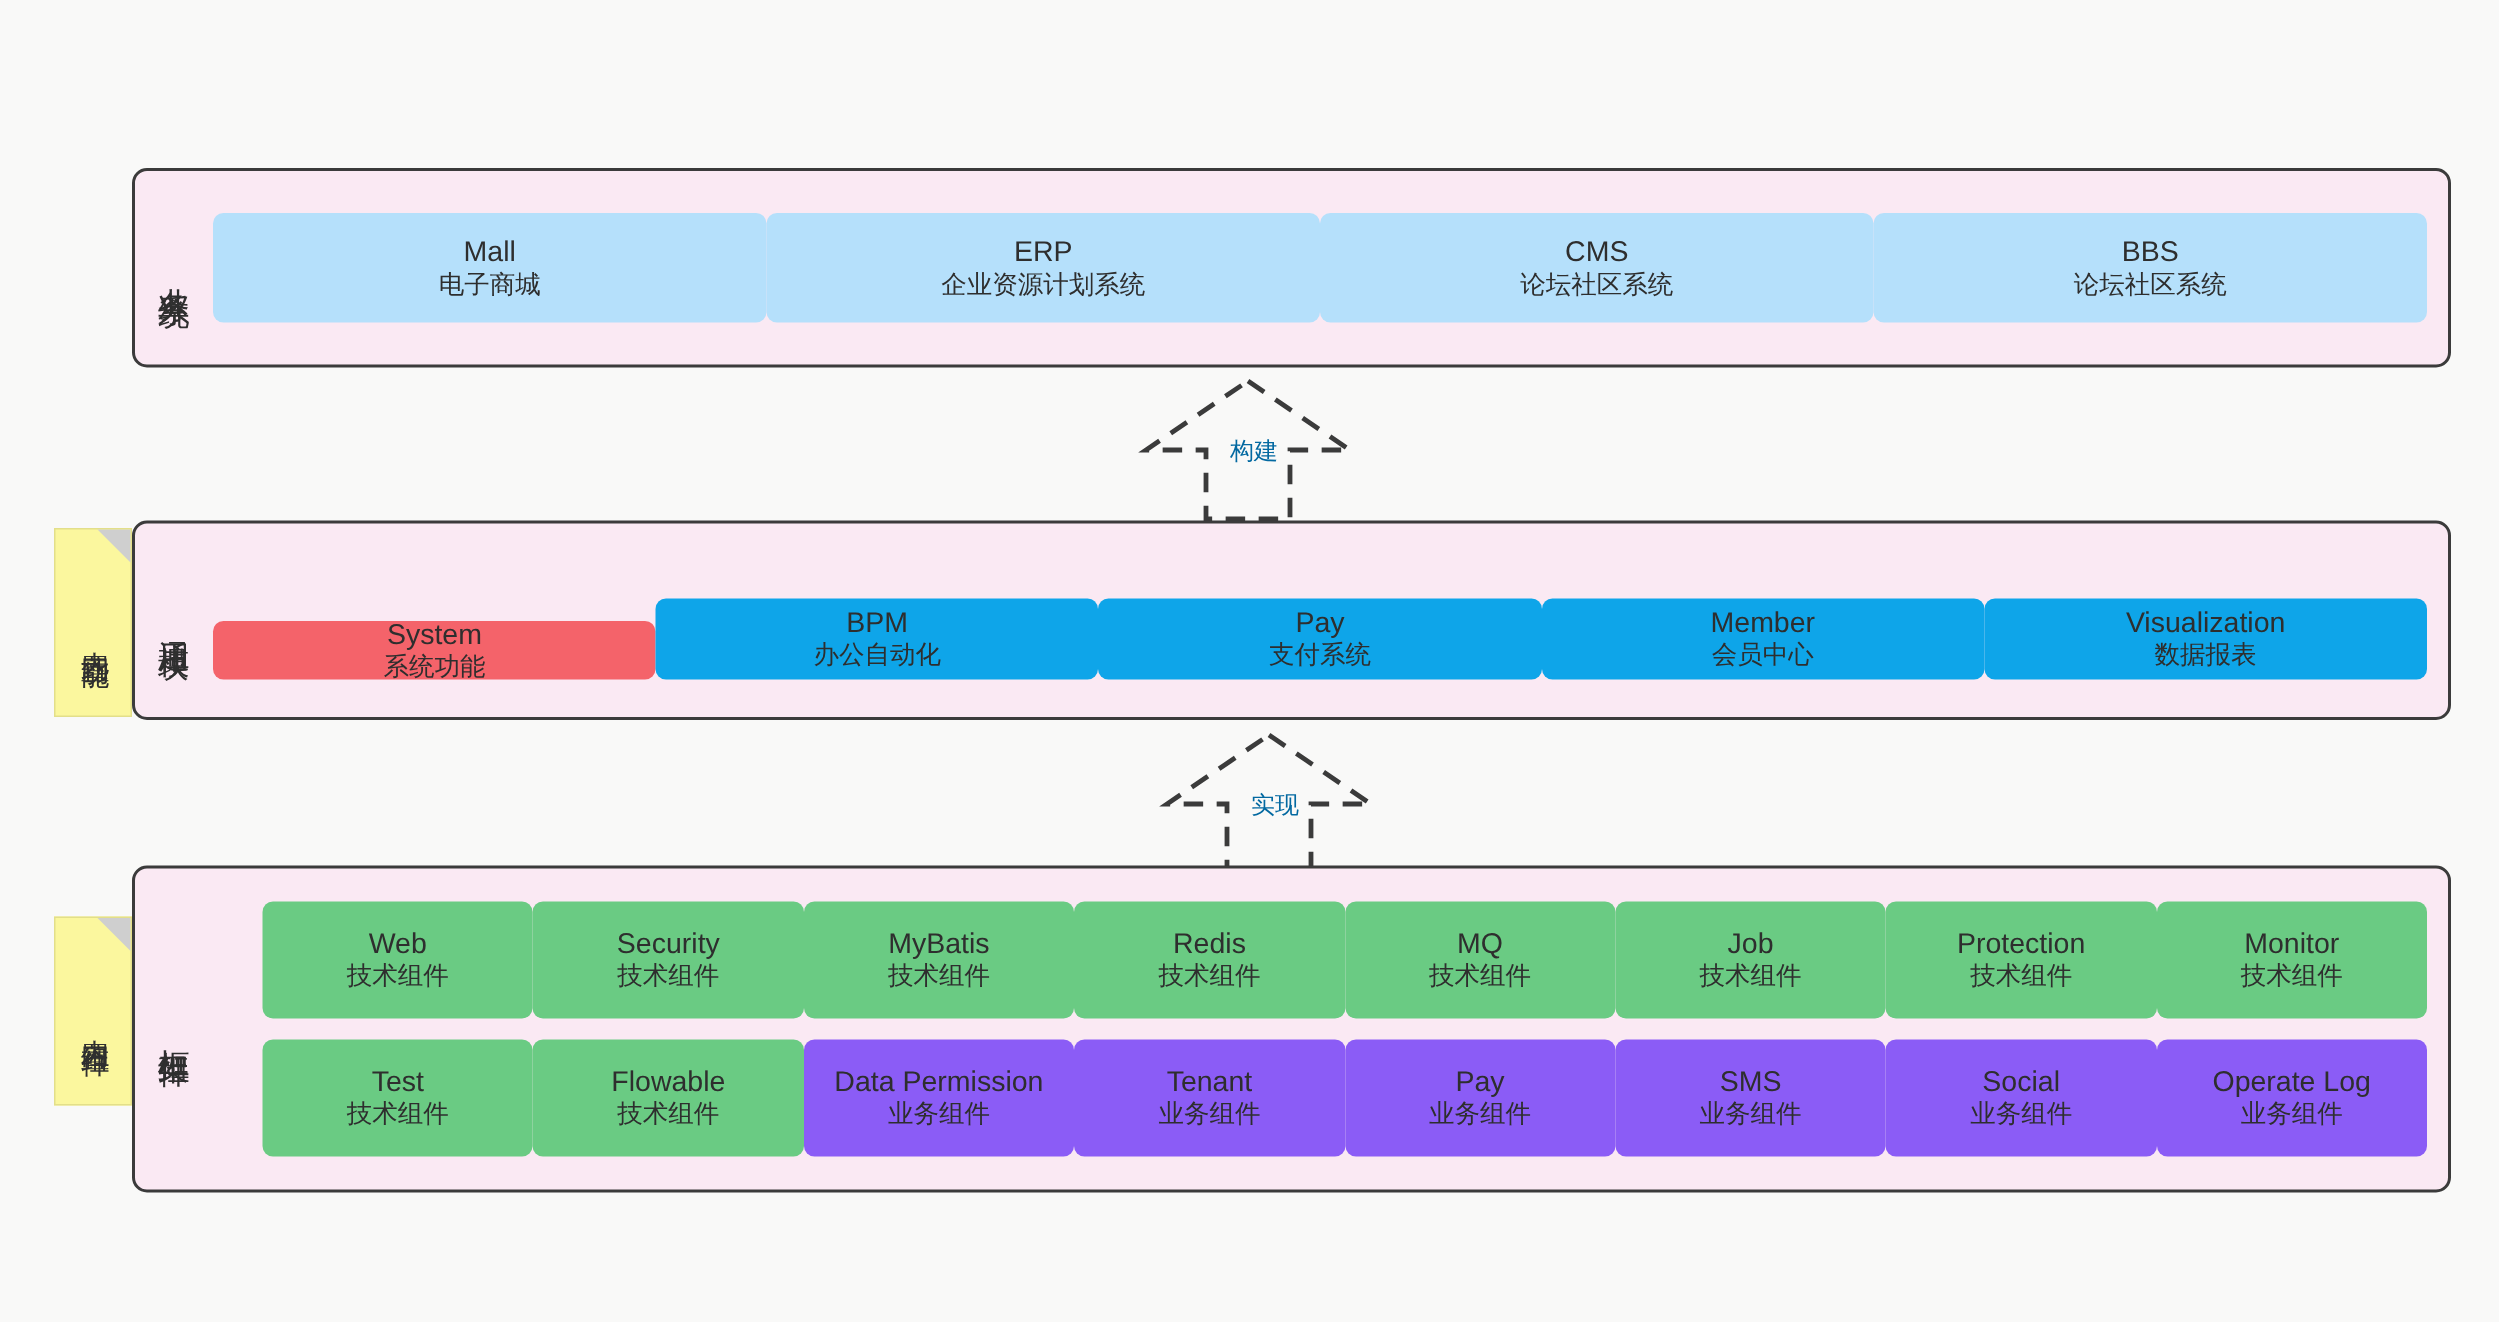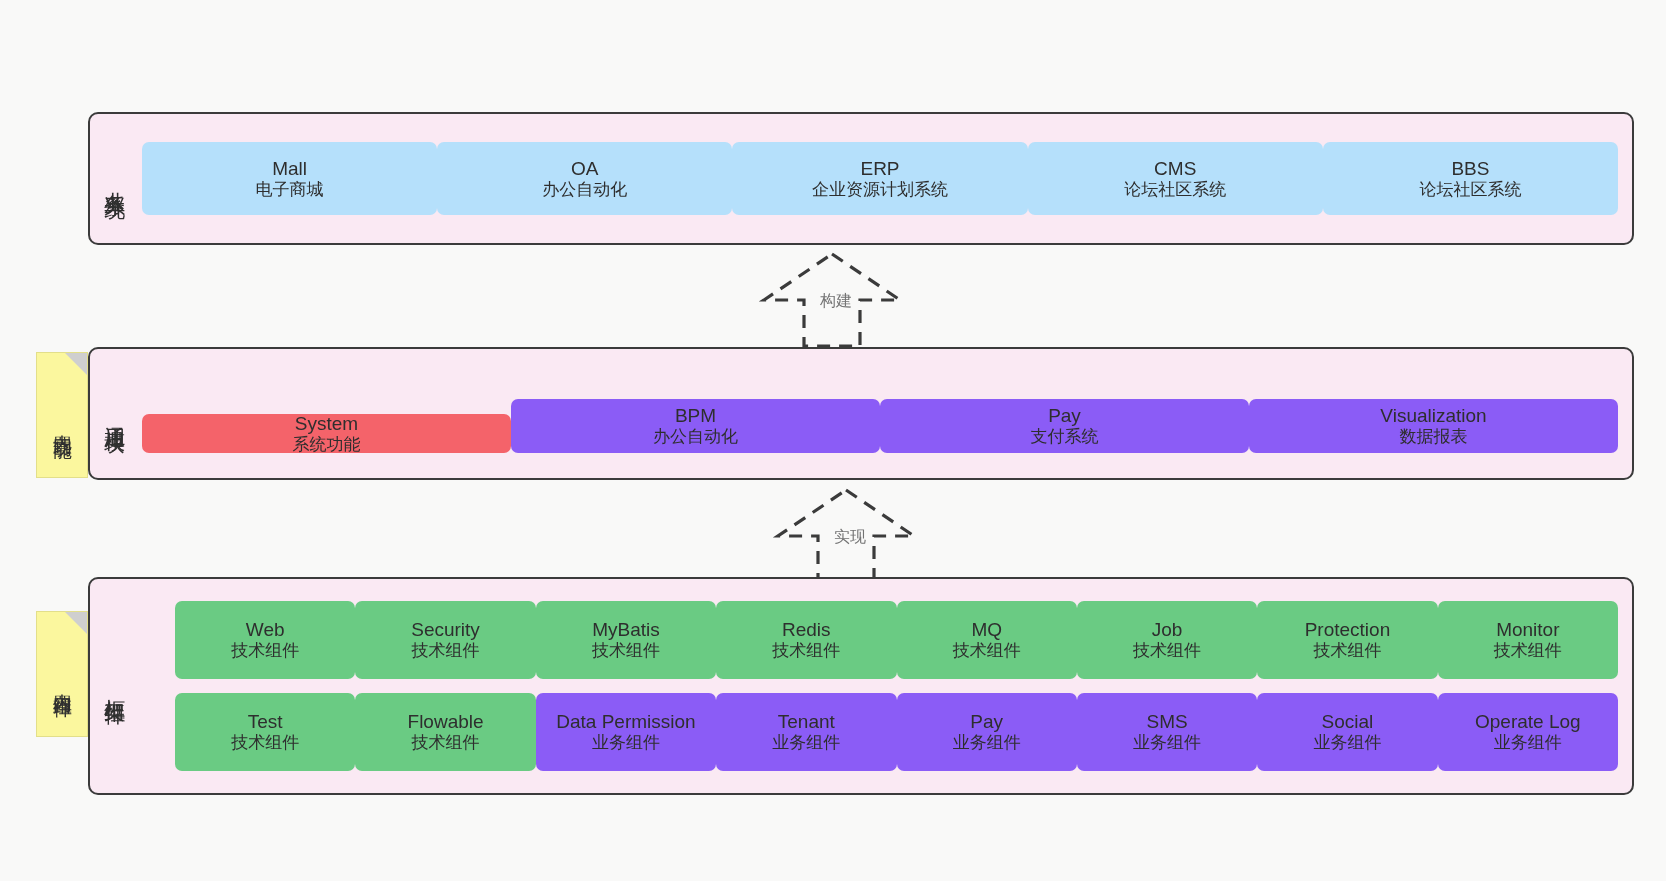--- a/index.html
+++ b/index.html
@@ -62,21 +62,21 @@
     padding:6px 4px;
     box-sizing:border-box;
     line-height:1.22;
   }
   .cell .en{font-size:19px;color:#2e2e2e;}
   .cell .cn{font-size:17px;color:#2e2e2e;}
 
   
   .c-blue{background:#b5e0fb;}
   .c-red{background:#f4636a;margin-top:40px;}
-  .c-pink{background:#8b5cf6;margin-top:25px;}
+  .c-pink{background:#0ea5e9;margin-top:25px;}
   .c-green{background:#6acb83;}
   .c-lgreen{background:#8b5cf6;}
 
   
   #layer-business{left:88px;top:112px;width:1546px;height:133px;}
   #layer-business .row{height:73px;}
 
   #layer-module{left:88px;top:347px;width:1546px;height:133px;}
   #layer-module .row{height:79px;}
 
@@ -112,21 +112,21 @@
   }
   #sticky-module{left:36px;top:352px;height:126px;padding-top:16px;}
   #sticky-framework{left:36px;top:611px;height:126px;padding-top:16px;}
 
   
   .connector{position:absolute;}
   .connector svg{display:block;overflow:visible;}
   .conn-label{
     position:absolute;
     font-size:16px;
-    color:#737373;
+    color:#0369a1;
     background:#f9f9f8;
     padding:0 2px;
     white-space:nowrap;
     user-select:none;
   }
   #connector-build{left:752px;top:252px;width:160px;height:96px;}
   #connector-build .conn-label{left:66px;top:39px;}
   #connector-impl{left:766px;top:488px;width:160px;height:96px;}
   #connector-impl .conn-label{left:66px;top:39px;}
 </style>
@@ -137,24 +137,20 @@
 
   <div class="layer" id="layer-business">
     <div class="layer-title">业务系统</div>
     <div class="layer-body">
       <div class="row">
         <div class="cell c-blue">
           <div class="en">Mall</div>
           <div class="cn">电子商城</div>
         </div>
         <div class="cell c-blue">
-          <div class="en">OA</div>
-          <div class="cn">办公自动化</div>
-        </div>
-        <div class="cell c-blue">
           <div class="en">ERP</div>
           <div class="cn">企业资源计划系统</div>
         </div>
         <div class="cell c-blue">
           <div class="en">CMS</div>
           <div class="cn">论坛社区系统</div>
         </div>
         <div class="cell c-blue">
           <div class="en">BBS</div>
           <div class="cn">论坛社区系统</div>
@@ -181,20 +177,24 @@
         </div>
         <div class="cell c-pink">
           <div class="en">BPM</div>
           <div class="cn">办公自动化</div>
         </div>
         <div class="cell c-pink">
           <div class="en">Pay</div>
           <div class="cn">支付系统</div>
         </div>
         <div class="cell c-pink">
+          <div class="en">Member</div>
+          <div class="cn">会员中心</div>
+        </div>
+        <div class="cell c-pink">
           <div class="en">Visualization</div>
           <div class="cn">数据报表</div>
         </div>
       </div>
     </div>
   </div>
 
   <div class="connector" id="connector-impl">
     <svg width="160" height="96" viewBox="0 0 160 96">
       <path d="M80 2 L148 48 L108 48 L108 94 L52 94 L52 48 L12 48 Z" fill="none" stroke="#3b3b3b" stroke-width="3.2" stroke-dasharray="13,9" stroke-linejoin="miter"></path>

